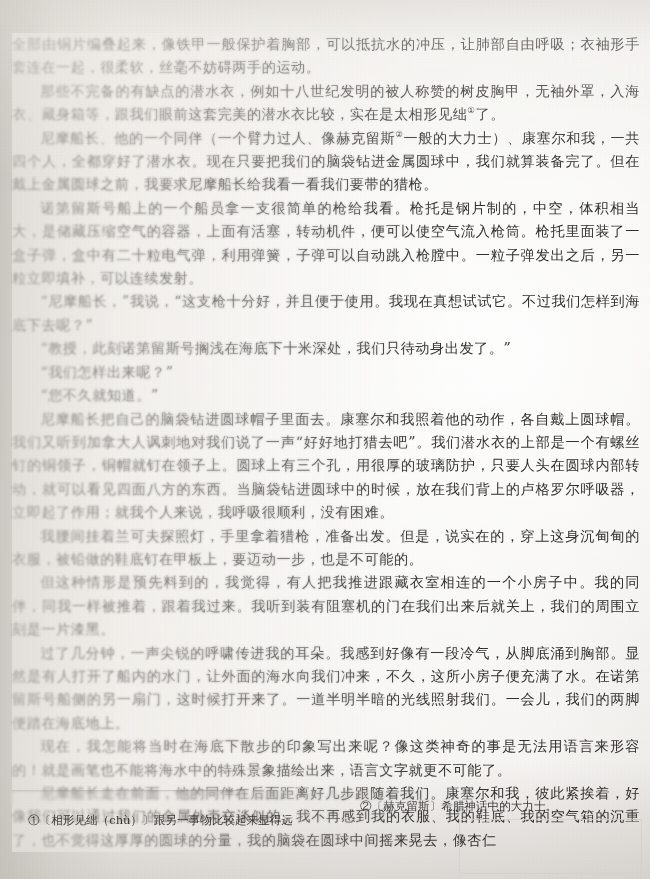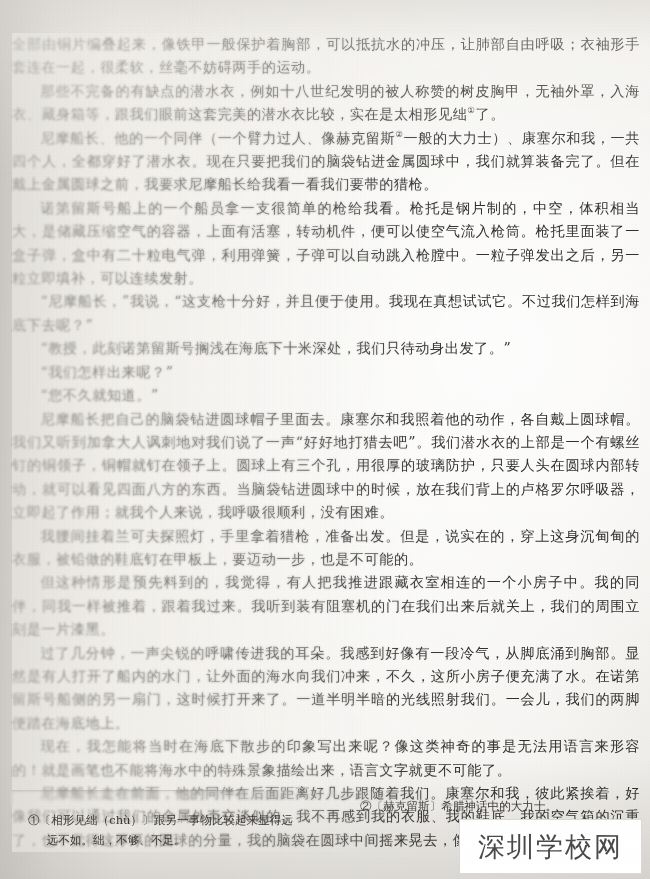--- a/index.html
+++ b/index.html
@@ -222,29 +222,26 @@
     <div class="fade-mask"></div>
   </div>
 
   <div class="veil-top"></div>
 
   <div class="footnote-rule"></div>
 
   <div class="footnotes">
 
     <div class="fn-left">
-      <p class="fn-item"><span>①</span><span>〔相形见绌（chù）〕跟另一事物比较起来显得远</span><span class="fn-line2">远不如。绌，不够、不足。</span></p>
+      <p class="fn-item"><span>①</span><span>〔相形见绌（chù）〕跟另一事物比较起来显得远</span></p>
     </div>
 
     <div class="fn-right">
       <p class="fn-item"><span>②</span><span>〔赫克留斯〕希腊神话中的大力士。</span></p>
     </div>
 
     <div class="blur-mask"></div>
   </div>
 
-  <div class="watermark">
-    <span class="watermark-text">深圳学校网</span>
-  </div>
   <div class="wm-edge"></div>
 
   <div class="paper-grain"></div>
 </div>
 
 </body></html>

